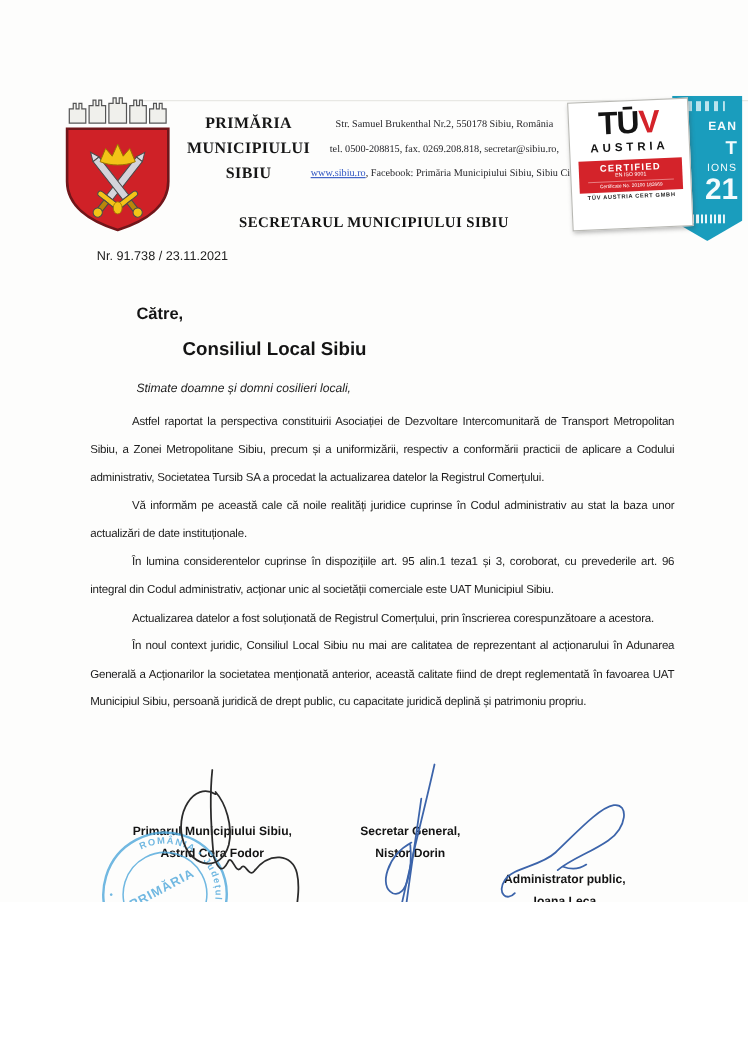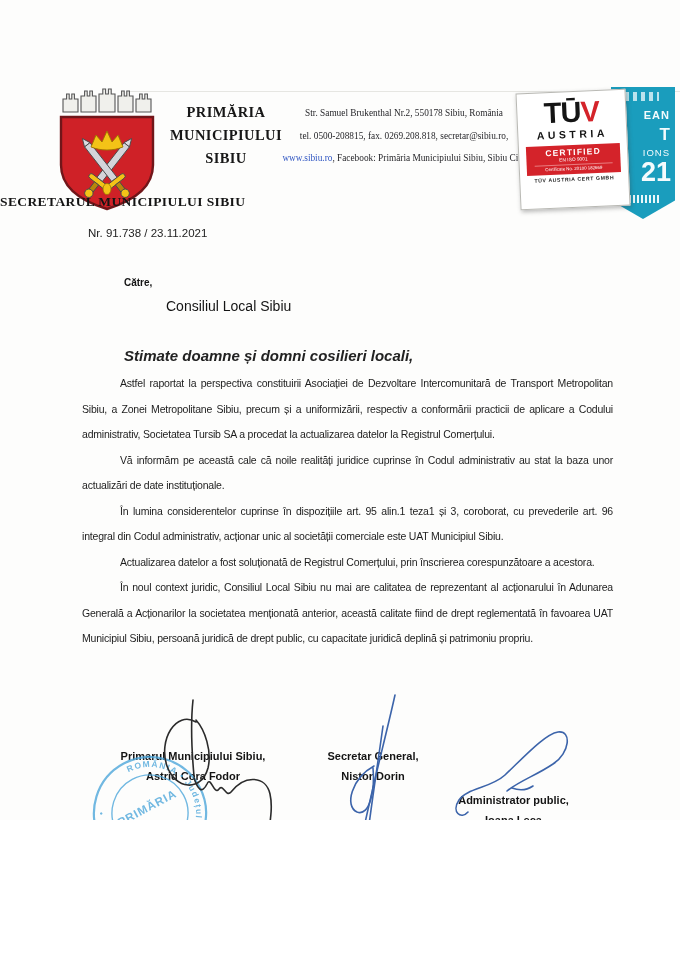--- a/index.html
+++ b/index.html
@@ -8,21 +8,21 @@
 
   
   .scan-line{position:absolute;left:128px;top:91px;width:552px;height:1px;background:#e6e6e2;}
   .coa{position:absolute;left:54px;top:86px;width:106px;height:126px;}
   .org-name{position:absolute;left:148px;top:101px;width:156px;text-align:center;
             font-family:"Liberation Serif",serif;font-weight:bold;font-size:14.5px;
             line-height:23px;letter-spacing:.4px;color:#171717;}
   .contact{position:absolute;left:276px;top:102px;width:256px;text-align:center;
            font-family:"Liberation Serif",serif;font-size:9.3px;line-height:22.5px;
            color:#26262a;white-space:nowrap;z-index:1;}
-  .contact a{color:#2f55c2;cursor:pointer;}
+  .contact a{color:#2f55c2;text-decoration:underline;cursor:pointer;}
 
   
   .award{position:absolute;left:611px;top:87px;width:64px;height:132px;background:#1a9dbd;
          z-index:2;clip-path:polygon(0 0,100% 0,100% 86%,50% 100%,0 86%);
          color:#f4fbfd;text-align:right;padding:0;box-sizing:border-box;}
   .award-dots{position:absolute;top:5px;left:14px;width:34px;height:9px;
       background-image:repeating-linear-gradient(90deg,#d7f0f6 0 4px,transparent 4px 8px);opacity:.85;}
   .award-f0{position:absolute;top:22px;right:5px;font-size:11px;font-weight:bold;letter-spacing:1px;}
   .award-f1{position:absolute;top:38px;right:5px;font-size:17px;font-weight:bold;}
   .award-f2{position:absolute;top:60px;right:5px;font-size:9.5px;font-weight:normal;letter-spacing:1px;}
@@ -37,27 +37,27 @@
   .tuv-brand{font-size:29px;font-weight:bold;line-height:30px;color:#141414;letter-spacing:-1px;}
   .tuv-brand .red{color:#d4232a;}
   .tuv-country{font-size:10.5px;font-weight:bold;letter-spacing:3.5px;color:#141414;margin-top:1px;}
   .tuv-band{background:#d4232a;color:#fff;margin:5px 7px 2px 7px;padding:2px 0 2px 0;}
   .tuv-band .t1{font-size:8.5px;font-weight:bold;letter-spacing:1.2px;line-height:10px;}
   .tuv-band .t2{font-size:4.8px;line-height:6px;}
   .tuv-band .t3{font-size:4.4px;line-height:6px;border-top:1px solid #e87d80;margin:1px 8px 0 8px;padding-top:1px;}
   .tuv-footer{font-size:5.2px;font-weight:bold;letter-spacing:.6px;color:#2a2a2a;margin-top:1px;}
 
   
-  .doc-title{position:absolute;left:0;top:194px;width:680px;
+  .doc-title{position:absolute;left:0;top:194px;width:680px;text-align:center;
              font-family:"Liberation Serif",serif;font-weight:bold;font-size:13.5px;
              letter-spacing:.4px;color:#141414;}
   .ref{position:absolute;left:88px;top:227px;font-size:11.5px;color:#222;}
-  .to{position:absolute;left:124px;top:277px;font-size:10px;font-weight:bold;color:#141414;}
-  .to-name{position:absolute;left:166px;top:298px;font-size:14px;font-weight:normal;color:#141414;}
-  .salutation{position:absolute;left:124px;top:347px;font-size:15px;font-style:italic;color:#222;font-weight:bold;}
+  .to{position:absolute;left:124px;top:277px;font-size:15px;font-weight:bold;color:#141414;}
+  .to-name{position:absolute;left:166px;top:308px;font-size:17px;font-weight:bold;color:#141414;}
+  .salutation{position:absolute;left:124px;top:347px;font-size:11px;font-style:italic;color:#222;}
 
   .body-text{position:absolute;left:82px;top:371px;width:531px;text-align:justify;
              font-size:10.5px;letter-spacing:-0.2px;line-height:25.5px;color:#1d1d1d;}
   .body-text p{margin:0;text-indent:38px;}
 
   
   .sig-row .role{font-size:11px;font-weight:bold;line-height:20px;color:#141414;text-align:center;}
   .sig1{position:absolute;left:85px;top:746px;width:216px;}
   .sig2{position:absolute;left:308px;top:746px;width:130px;}
   .sig3{position:absolute;left:446px;top:746px;width:135px;margin-top:44px;}

